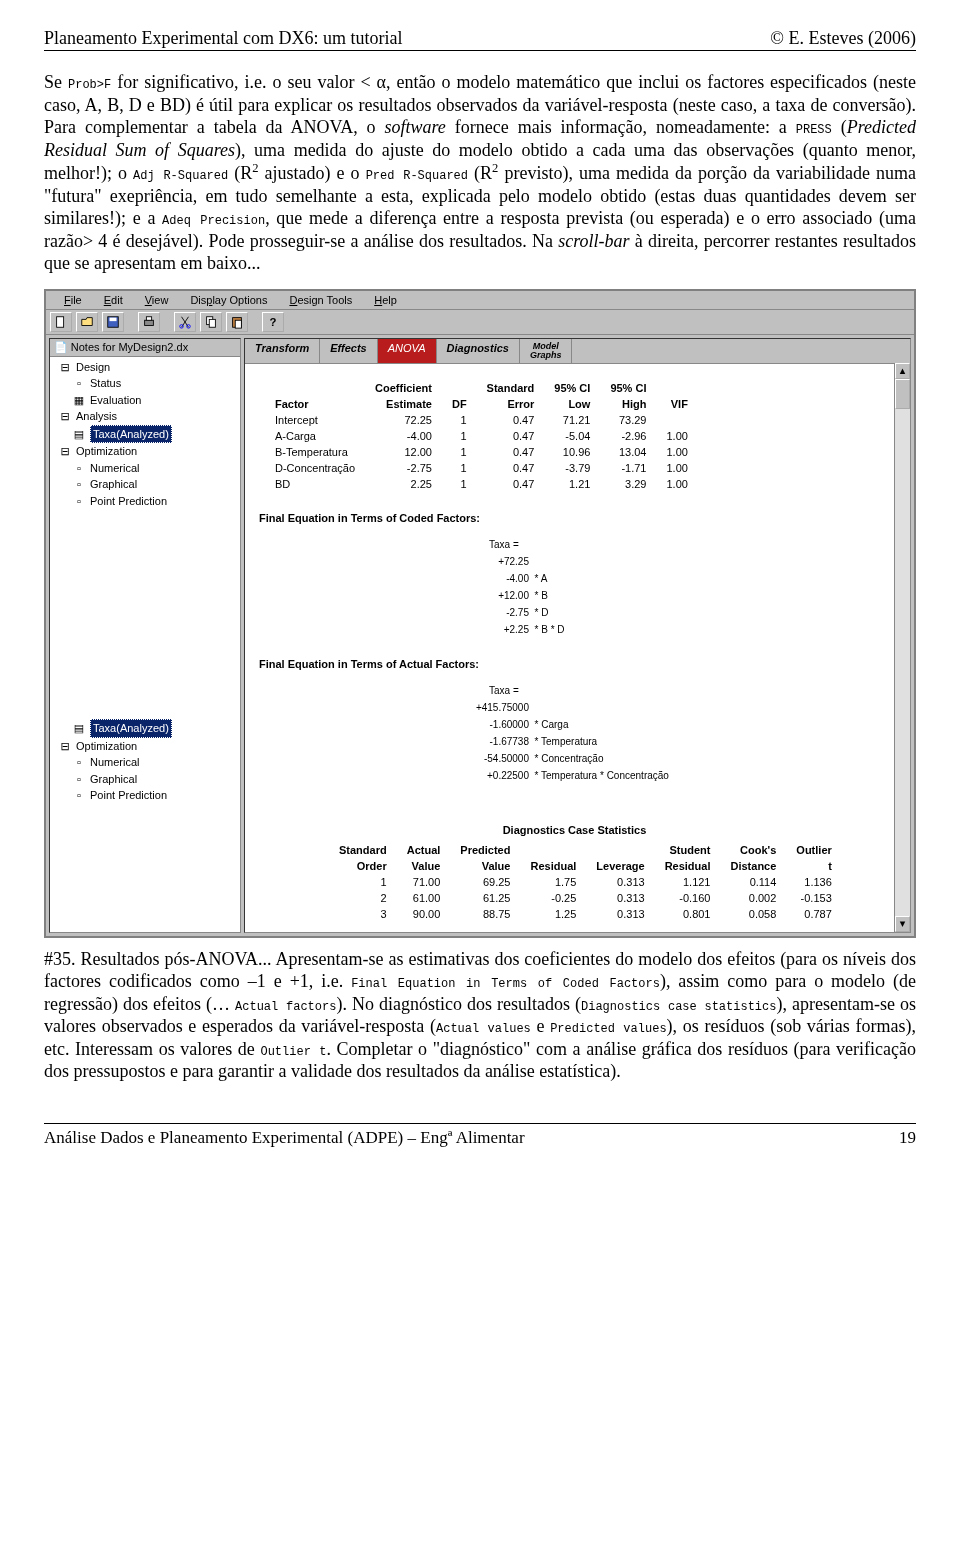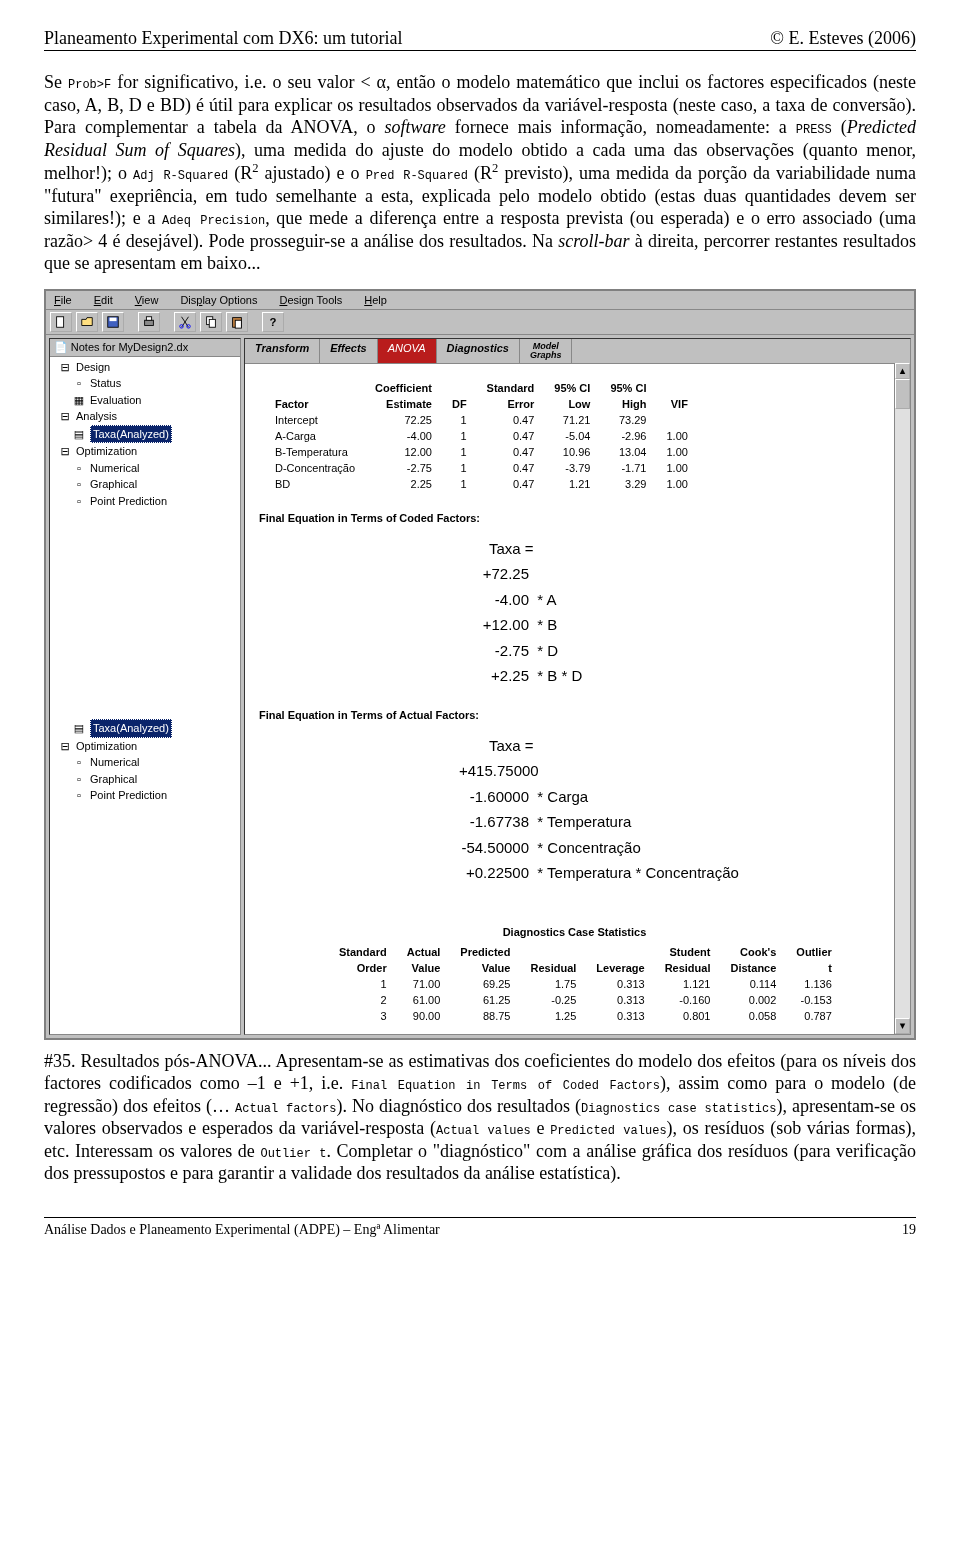--- a/index.html
+++ b/index.html
@@ -37,21 +37,21 @@
     border: 2px solid #808080;
     background: #c0c0c0;
     font-family: "MS Sans Serif", Tahoma, sans-serif;
     font-size: 11px;
     color: #000;
     margin: 6px 0 10px 0;
   }
   .menubar {
     display: flex;
     gap: 18px;
-    padding: 2px 6px;
+    padding: 2px 16px;
     border-bottom: 1px solid #888;
     text-decoration: underline dotted transparent;
   }
   .menubar span { padding: 1px 2px; }
   .menubar span u { text-decoration: underline; }
   .toolbar {
     display: flex;
     gap: 4px;
     padding: 2px 4px;
     border-bottom: 1px solid #888;
@@ -145,29 +145,29 @@
     margin-left: 6px;
   }
   table.data th, table.data td {
     padding: 2px 10px;
     text-align: right;
     font-weight: normal;
   }
   table.data th { font-weight: bold; }
   table.data td.lbl, table.data th.lbl { text-align: left; }
   .bold { font-weight: bold; }
-  .eq-block { margin-left: 200px; font-size: 15px; line-height: 1.7; }
+  .eq-block { margin-left: 200px; font-size: 10px; line-height: 1.7; }
   .eq-block .r { text-align: right; display: inline-block; width: 70px; }
   .diag table.data { margin-left: 70px; }
   .ftr {
     display: flex;
     justify-content: space-between;
-    font-size: 14px;
+    font-size: 17px;
     border-top: 1px solid #000;
-    margin-top: 32px;
+    margin-top: 40px;
     padding-top: 4px;
   }
 </style>
 </head>
 <body>
 
 <div class="page">
 
   <div class="hdr">
     <span>Planeamento Experimental com DX6: um tutorial</span>

